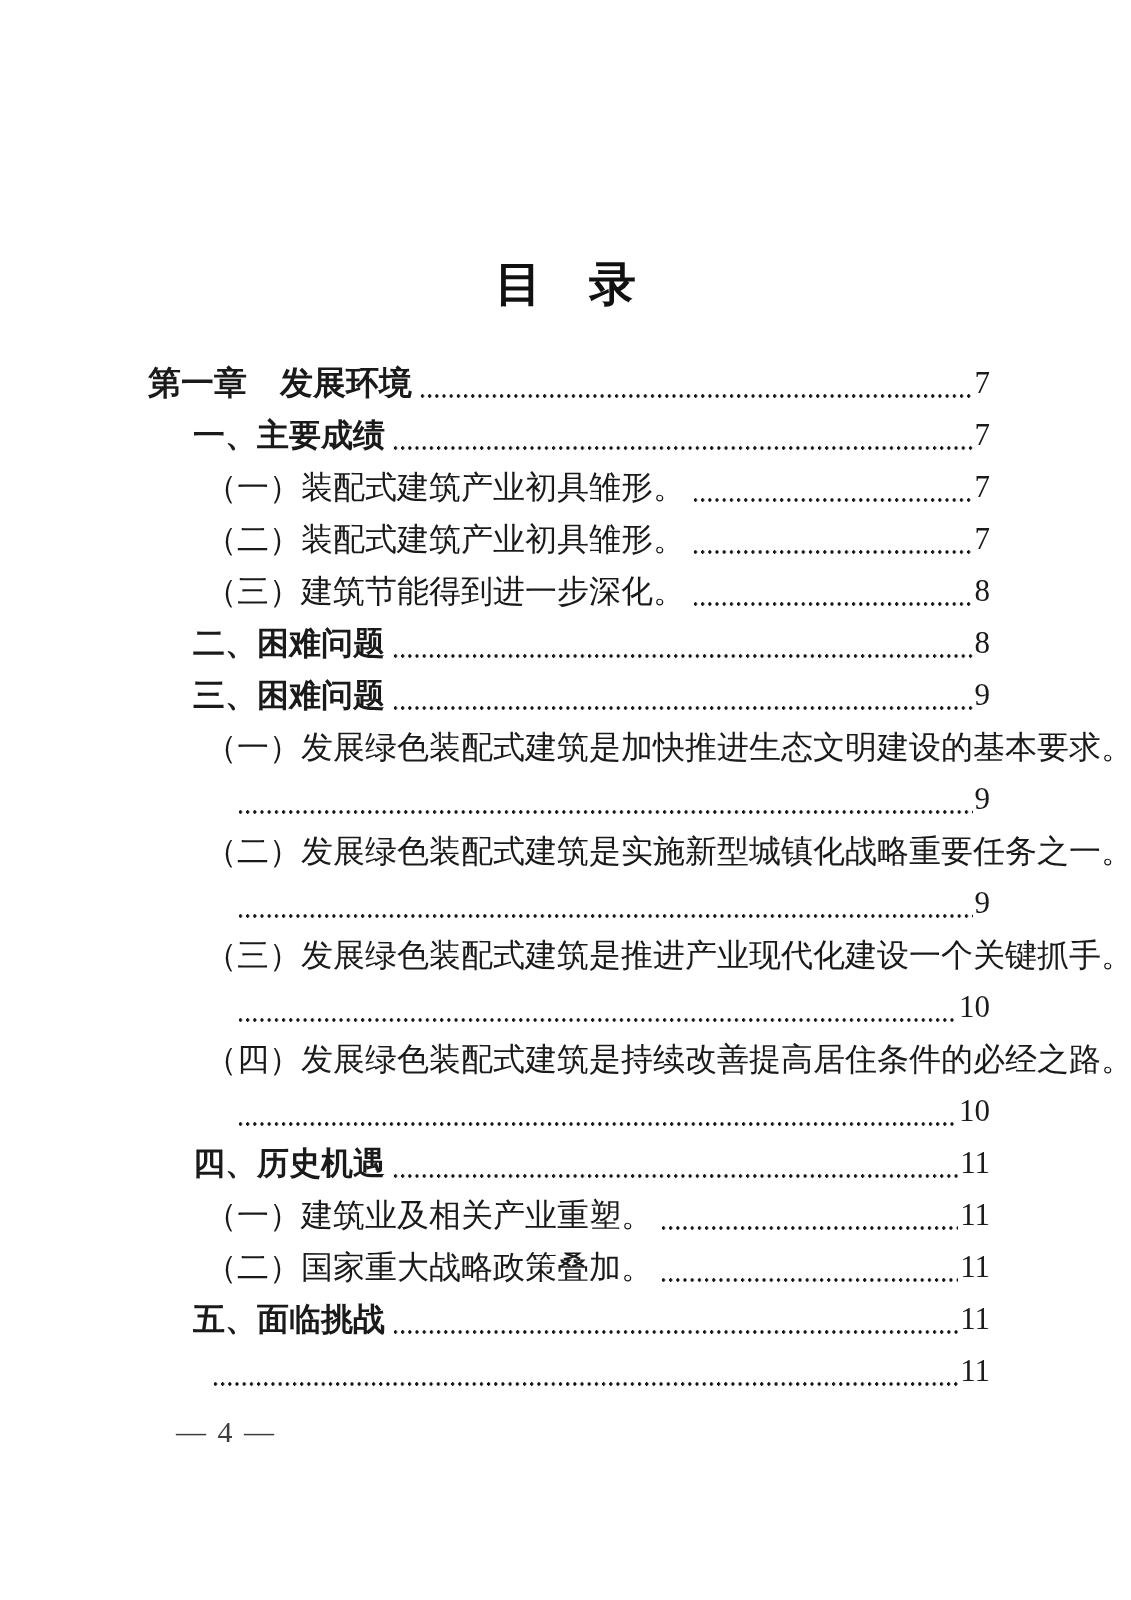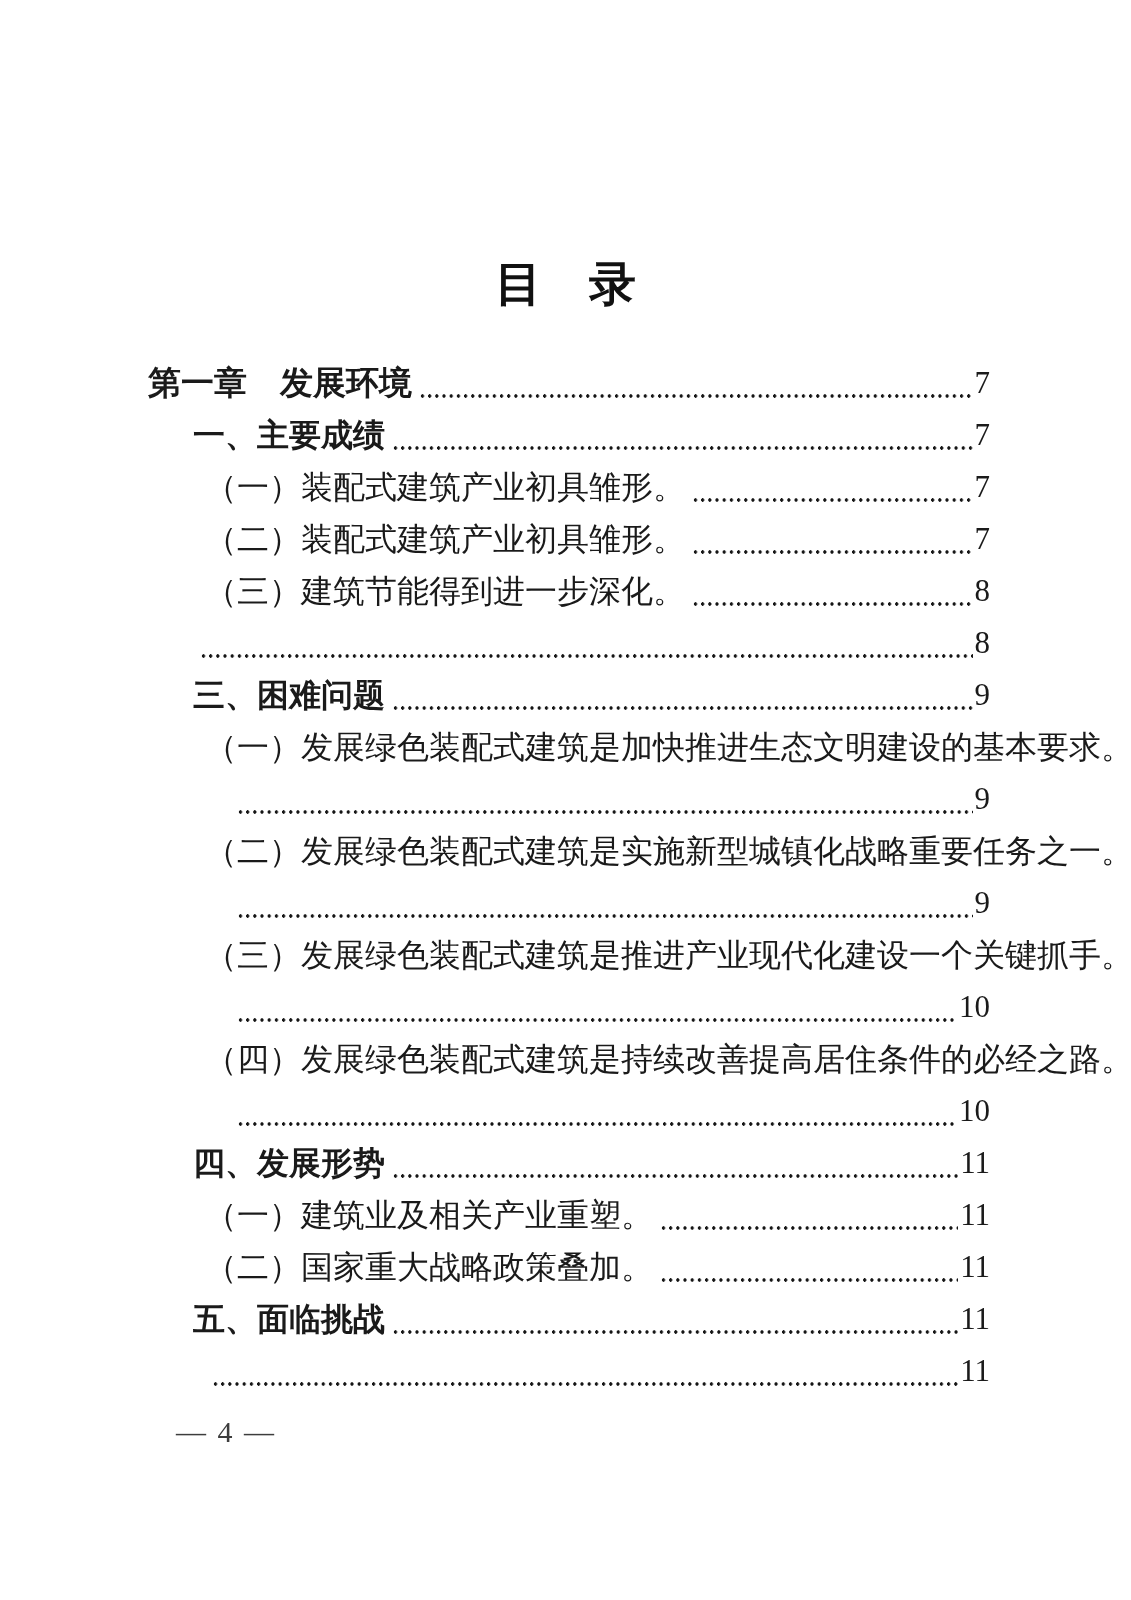--- a/index.html
+++ b/index.html
@@ -110,20 +110,21 @@
         <span class="label">（二）装配式建筑产业初具雏形。</span>
         <span class="dots"></span>
         <span class="num">7</span>
       </div>
       <div class="row level-sub">
         <span class="label">（三）建筑节能得到进一步深化。</span>
         <span class="dots"></span>
         <span class="num">8</span>
       </div>
       <div class="row level-section">
+        <span class="label">二、困难问题</span>
         <span class="dots"></span>
         <span class="num">8</span>
       </div>
       <div class="row level-section">
         <span class="label">三、困难问题</span>
         <span class="dots"></span>
         <span class="num">9</span>
       </div>
       <div class="row level-sub">
         <span class="label">（一）发展绿色装配式建筑是加快推进生态文明建设的基本要求。</span>
@@ -147,21 +148,21 @@
         <span class="num">10</span>
       </div>
       <div class="row level-sub">
         <span class="label">（四）发展绿色装配式建筑是持续改善提高居住条件的必经之路。</span>
       </div>
       <div class="row dots-row">
         <span class="dots"></span>
         <span class="num">10</span>
       </div>
       <div class="row level-section">
-        <span class="label">四、发展形势</span>
+        <span class="label">四、历史机遇</span>
         <span class="dots"></span>
         <span class="num">11</span>
       </div>
       <div class="row level-sub">
         <span class="label">（一）建筑业及相关产业重塑。</span>
         <span class="dots"></span>
         <span class="num">11</span>
       </div>
       <div class="row level-sub">
         <span class="label">（二）国家重大战略政策叠加。</span>

